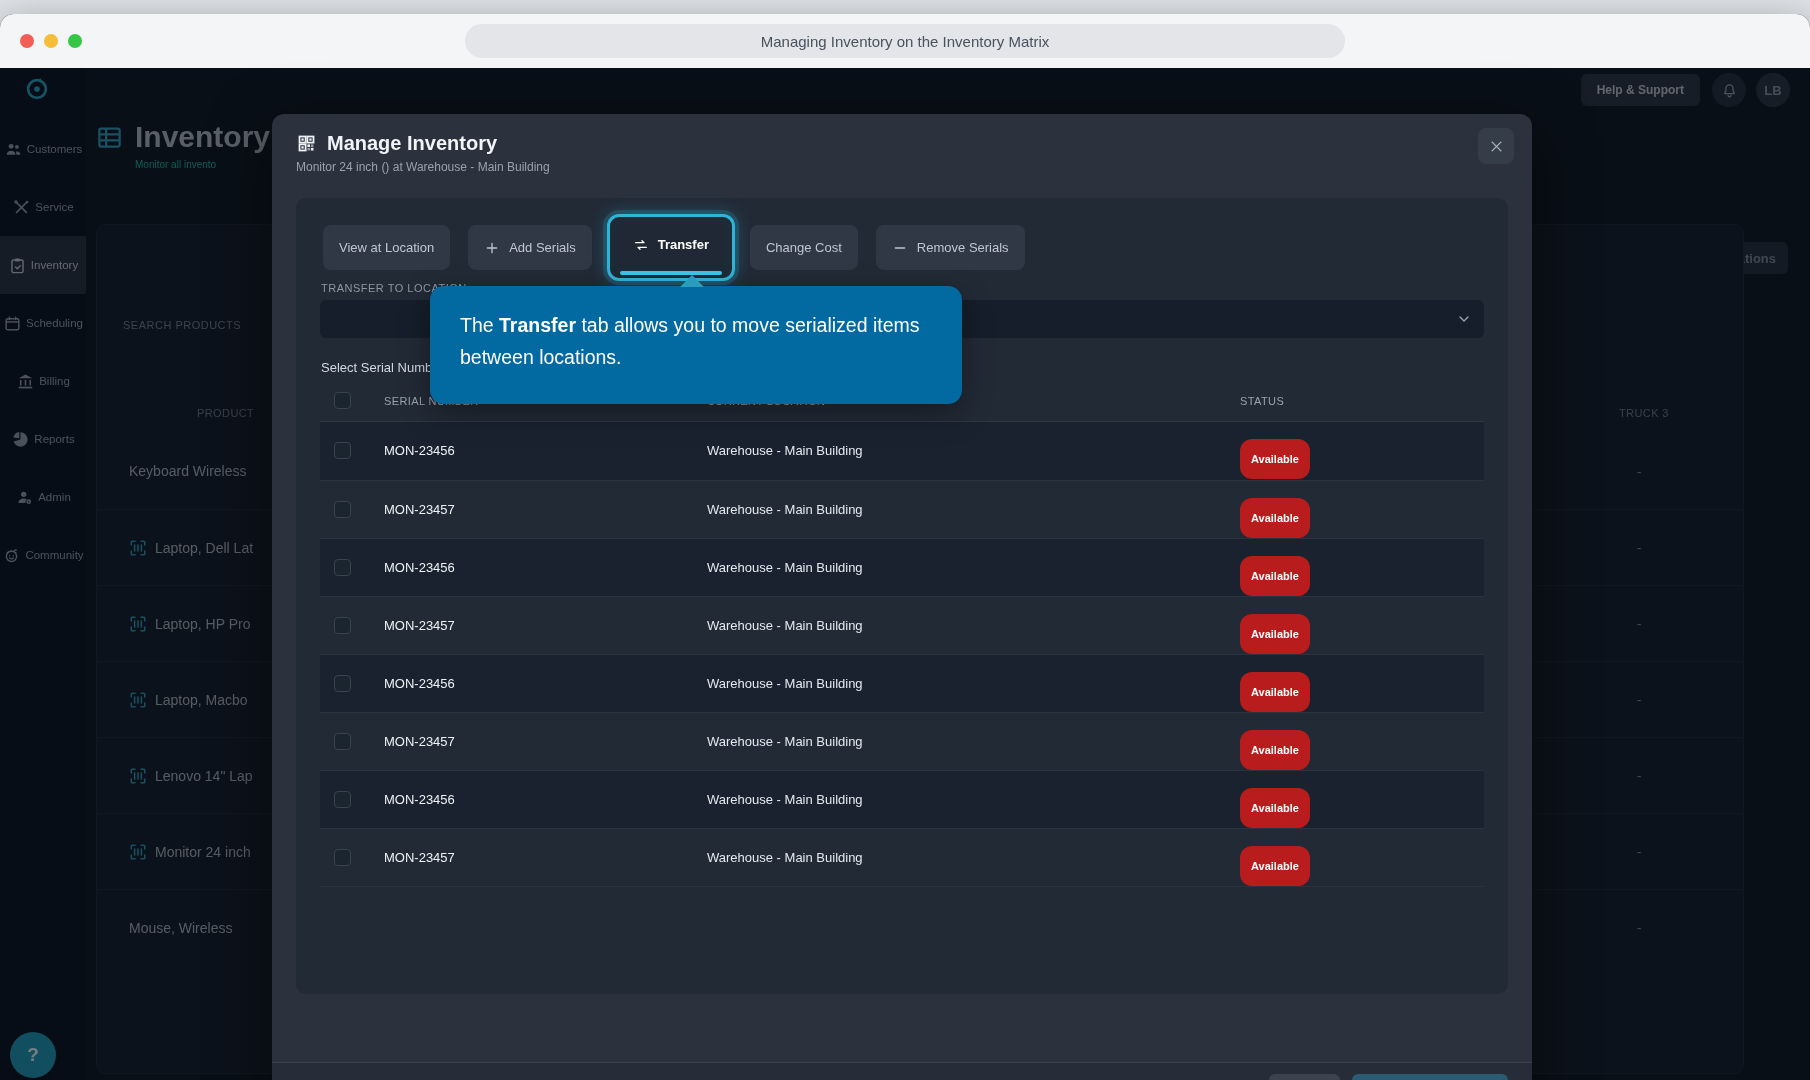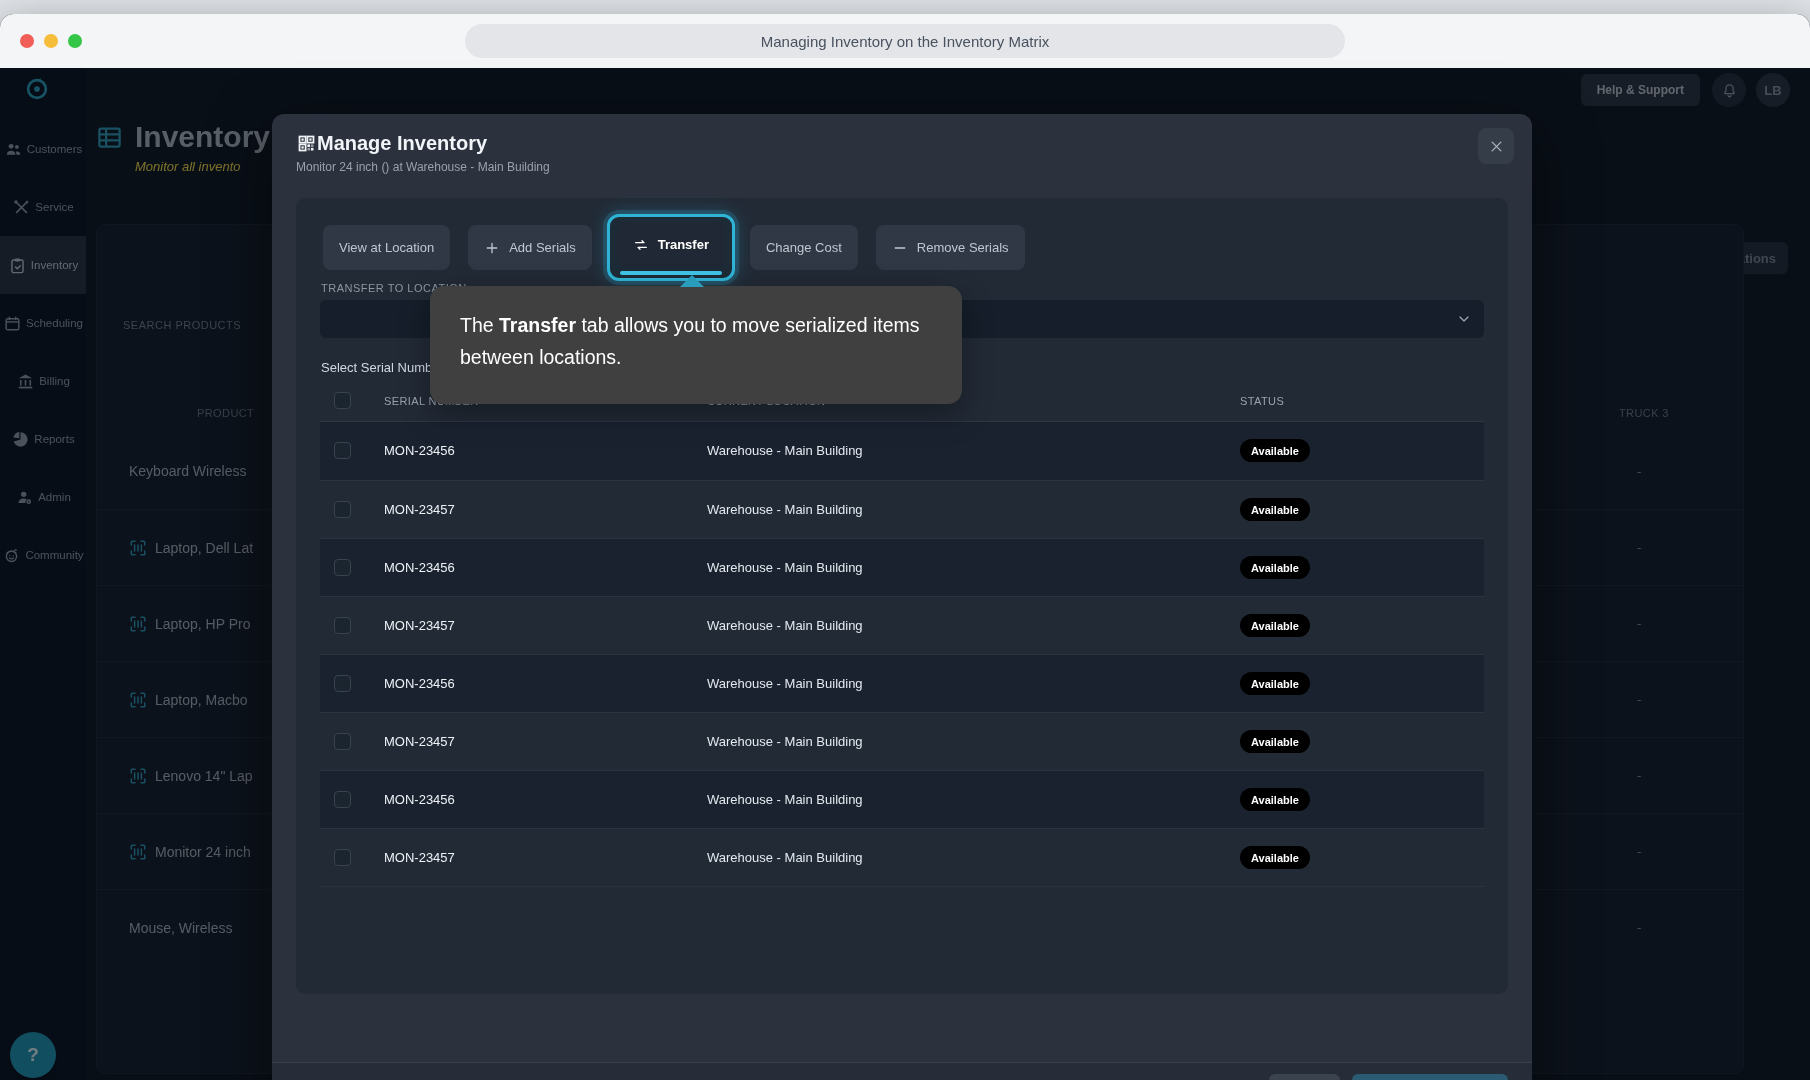--- a/index.html
+++ b/index.html
@@ -30,21 +30,21 @@
 
   
   .bgpage { position:absolute; left:86px; top:0; right:0; bottom:0; }
   .topbar-btn { position:absolute; right:110px; top:6px; height:32px; padding:0 16px; background:#2a3442; border-radius:6px; color:#c7cdd6; font-size:12px; font-weight:bold; display:flex; align-items:center; }
   .bell { position:absolute; right:64px; top:5px; width:34px; height:34px; border-radius:50%; background:#222c3a; color:#9aa3af; display:flex; align-items:center; justify-content:center; }
   .bell svg { width:17px; height:17px; }
   .avatar { position:absolute; right:20px; top:5px; width:34px; height:34px; border-radius:50%; background:#2a3442; color:#8c95a2; font-size:13px; font-weight:bold; display:flex; align-items:center; justify-content:center; }
   .page-head { position:absolute; left:10px; top:52px; display:flex; align-items:flex-start; gap:12px; }
   .page-grid-ico { width:27px; height:27px; color:#2e9fbe; margin-top:4px; }
   .page-title { font-size:30px; color:#b4bcc7; font-weight:bold; }
-  .page-sub { font-size:13px; color:#fde047; margin-top:5px;font-style:italic; }
+  .page-sub { font-size:10px; color:#14b8a6; margin-top:5px; }
   .seg { position:absolute; right:22px; top:174px; height:32px; display:flex; background:#232d3b; border-radius:6px; overflow:hidden; font-size:13px; font-weight:bold; }
   .seg-btn { padding:0 12px; display:flex; align-items:center; color:#7e8895; }
   .seg-btn.active { background:#2c88a6; color:#0e2330; }
   .bg-panel { position:absolute; left:10px; right:66px; top:156px; bottom:20px; background:#131c28; border:1px solid #1d2733; border-radius:10px; }
   .sp-label { position:absolute; left:26px; top:94px; font-size:11px; letter-spacing:.5px; color:#78828f; }
   .sp-input { position:absolute; left:22px; top:114px; width:270px; height:40px; background:#1a2433; border-radius:8px; color:#5f6b7e; font-size:14px; display:flex; align-items:center; padding:0 12px; }
   .bg-cols { position:absolute; left:0; top:182px; right:0; height:26px; font-size:11px; letter-spacing:.4px; color:#707b89; }
   .bg-col-product { position:absolute; left:100px; }
   .bg-col-truck { position:absolute; left:1522px; }
   .bg-rows { position:absolute; left:0; top:208px; right:0; }
@@ -56,21 +56,21 @@
   .bg-row-truck { position:absolute; left:1540px; color:#8a94a1; font-size:13px; }
   .revi { position:absolute; left:760px; top:982px; width:166px; height:44px; background:#17202e; border:1px solid #263241; border-radius:10px; display:flex; align-items:center; justify-content:center; gap:8px; color:#74847c; font-size:14px; font-weight:bold; }
   .revi .spark { width:15px; height:15px; color:#3fae4e; }
 
   
   .overlay { position:absolute; inset:0; background:rgba(5,9,16,.52); }
 
   
   .modal { position:absolute; left:272px; top:46px; width:1260px; height:1006px; background:#2b323e; border-radius:12px; box-shadow:0 18px 60px rgba(0,0,0,.5); }
   .m-head { position:absolute; left:24px; top:18px; }
-  .m-title-row { display:flex; align-items:center; }
+  .m-title-row { display:flex; align-items:center; gap:10px; }
   .qr-ico { width:21px; height:21px; color:#f0f3f7; }
   .m-title { font-size:20px; font-weight:bold; color:#f1f4f8; }
   .m-sub { font-size:12px; color:#99a1ac; margin-top:5px; }
   .m-close { position:absolute; right:18px; top:14px; width:36px; height:36px; border-radius:8px; background:#353d49; color:#a8b0ba; display:flex; align-items:center; justify-content:center; cursor:pointer; }
   .m-close svg { width:15px; height:15px; }
   .m-inner { position:absolute; left:24px; right:24px; top:84px; height:796px; background:#222a36; border-radius:10px; }
   .tabs { position:absolute; left:24px; top:16px; display:flex; align-items:center; gap:12px; }
   .tabwrap { position:relative; border:3px solid transparent; border-radius:12px; }
   .tabwrap.active { border-color:#2fb3d6; background:#1c2b36; padding:5px 7px 11px 7px; box-shadow:0 0 0 4px rgba(47,179,214,.18), 0 0 18px rgba(47,179,214,.35); }
   .tab { height:45px; padding:0 16px; border-radius:8px; background:#303845; display:flex; align-items:center; gap:9px; font-size:13px; color:#bfc6d0; cursor:pointer; white-space:nowrap; }
@@ -89,29 +89,29 @@
   .shead .cb { position:absolute; left:14px; top:6px; }
   .h-serial { position:absolute; left:64px; top:9px; }
   .h-loc { position:absolute; left:387px; top:9px; }
   .h-status { position:absolute; left:920px; top:9px; }
   .srow { position:relative; height:58px; }
   .srow:nth-child(odd) { background:#1a2230; }
   .srow + .srow { border-top:1px solid #2a3340; }
   .srow .cb { position:absolute; left:14px; top:20px; }
   .c-serial { position:absolute; left:64px; top:21px; font-size:13px; color:#eef2f6; }
   .c-loc { position:absolute; left:387px; top:21px; font-size:13px; color:#e4e9ef; }
-  .badge { position:absolute; left:920px; top:17px; height:23px; padding:0 11px; border-radius:12px; background:#000000; color:#ffffff; font-size:11px; font-weight:bold; display:flex; align-items:center; }
+  .badge { position:absolute; left:920px; top:17px; height:40px; padding:0 11px; border-radius:12px; background:#b91c1c; color:#ffffff; font-size:11px; font-weight:bold; display:flex; align-items:center; }
   .t-endline { height:1px; background:#2a3340; }
   .m-footer { position:absolute; left:0; right:0; bottom:0; height:58px; background:#262d38; border-top:1px solid #3a4250; border-radius:0 0 12px 12px; display:flex; align-items:center; justify-content:flex-end; gap:12px; padding-right:24px; }
   .btn-close { height:36px; padding:0 18px; background:#3b434f; border-radius:6px; color:#f0f3f6; font-size:13px; font-weight:bold; display:flex; align-items:center; cursor:pointer; }
   .btn-transfer { height:36px; padding:0 16px; background:#2b5b72; border-radius:6px; color:#a3c0cf; font-size:13px; font-weight:bold; display:flex; align-items:center; gap:8px; cursor:pointer; }
   .btn-transfer .tab-ico { color:#a3c0cf; }
 
   
-  .tooltip { position:absolute; left:430px; top:218px; width:532px; height:118px; background:#404040; border-radius:14px; color:#fff; padding:24px 30px; font-size:19.5px; line-height:1.62; box-shadow:0 10px 30px rgba(0,0,0,.35); }
+  .tooltip { position:absolute; left:430px; top:218px; width:532px; height:118px; background:#0369a1; border-radius:14px; color:#fff; padding:24px 30px; font-size:19.5px; line-height:1.62; box-shadow:0 10px 30px rgba(0,0,0,.35); }
   .tooltip .arrow { position:absolute; left:250px; top:-11px; width:0; height:0; border-left:12px solid transparent; border-right:12px solid transparent; border-bottom:12px solid #2a9dbd; }
   .tooltip b { font-weight:bold; }
 </style>
 </head>
 <body>
 
 <div class="stage">
   <div class="window">
 
     <div class="titlebar">

